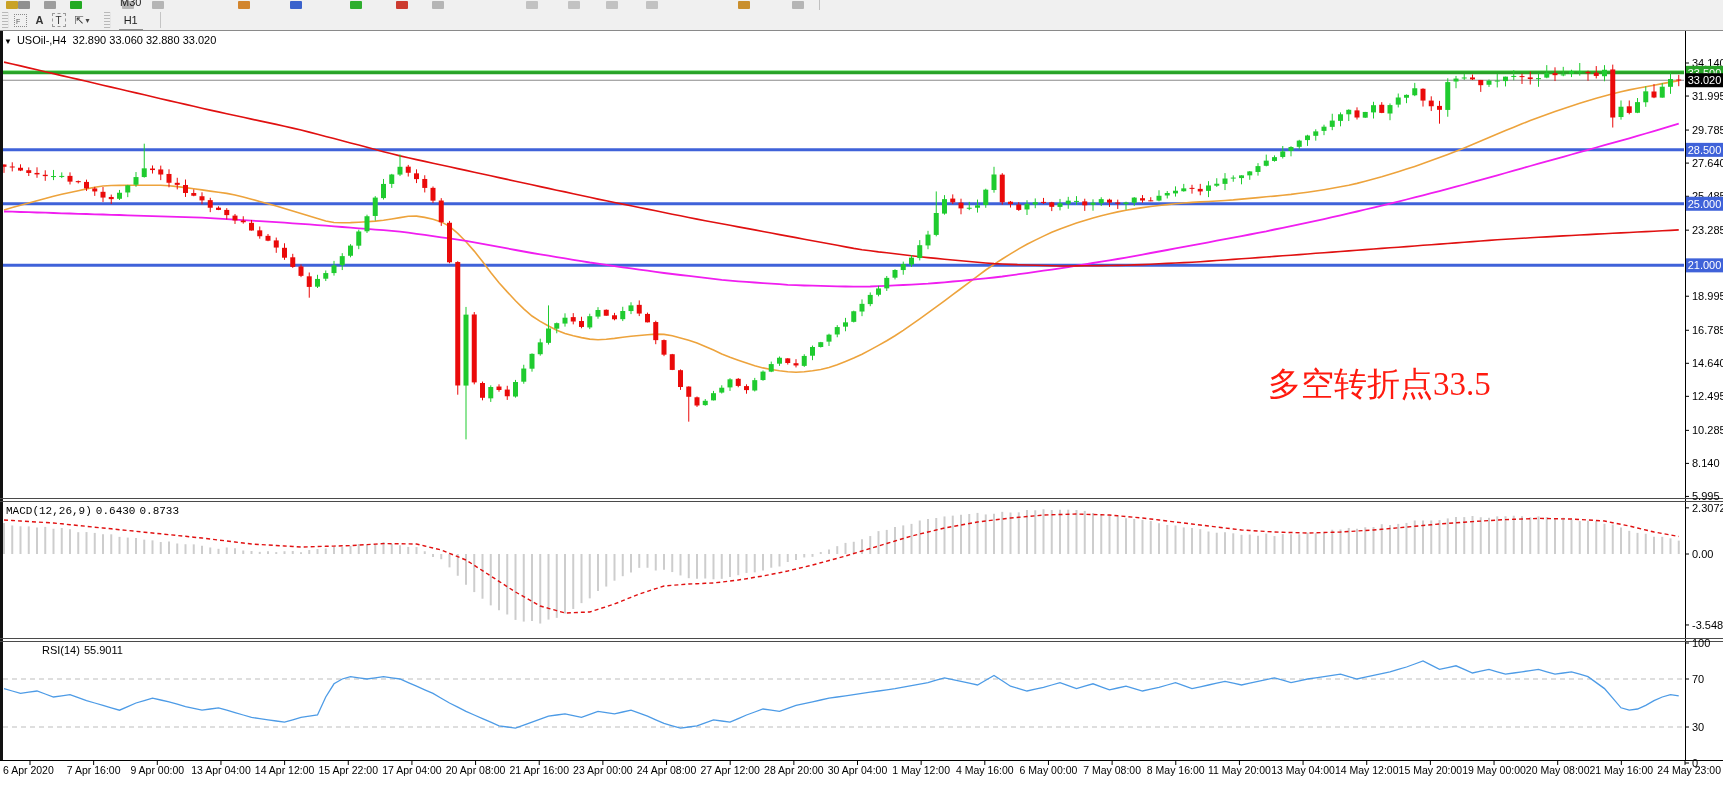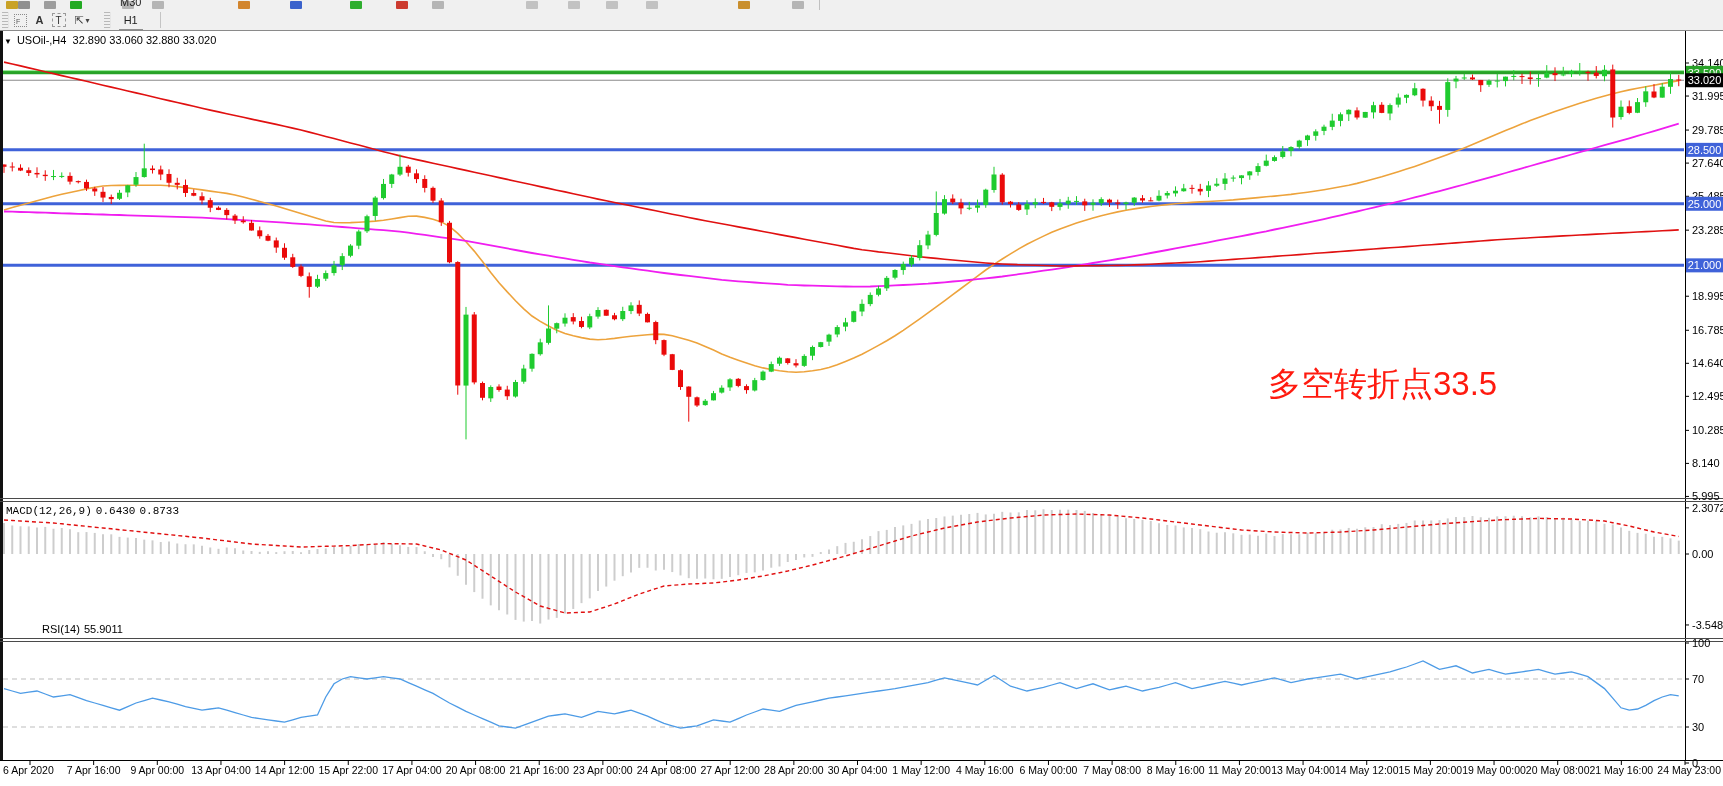--- a/index.html
+++ b/index.html
@@ -31,23 +31,23 @@
 
   
   .chart-window { position:absolute; left:0; top:30px; width:1723px; height:688px; background:#fff; }
   svg text { font-family:"Liberation Sans", sans-serif; }
 
   .chart-title { position:absolute; left:4px; top:4px; font-size:11px; color:#000; z-index:5; }
   .chart-title .arr { font-size:8px; margin-right:5px; }
   .panel-label { position:absolute; left:6px; font-size:11px; color:#000; z-index:5; }
   .panel-label span { margin-right:4px; }
   .lbl-macd { top:475px;font-family:Liberation Mono, monospace; }
-  .lbl-rsi  { top:593px;padding-left:36px; }
+  .lbl-rsi  { top:614px;padding-left:36px; }
   .annotation { position:absolute; left:1268px; top:332px; font-size:33px; z-index:6;
-                font-family:Liberation Sans, sans-serif; }
+                font-family:Liberation Serif, serif; }
 </style>
 </head>
 <body>
 
 <div id="app">
 
   <div class="tb-row1" id="row1">
       <div class="chip" style="left: 6px; background: rgb(201, 162, 39);"></div>
       <div class="chip" style="left: 18px; background: rgb(143, 143, 143);"></div>
       <div class="chip" style="left: 44px; background: rgb(157, 157, 157);"></div>

